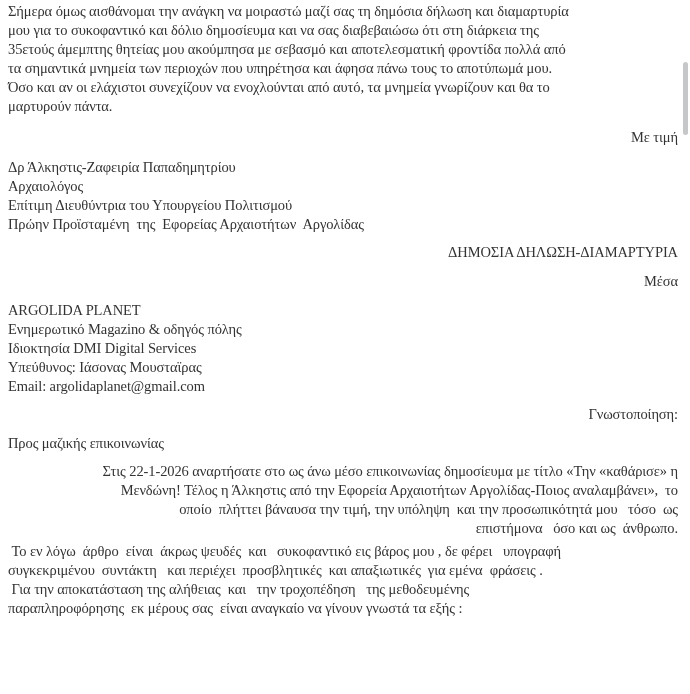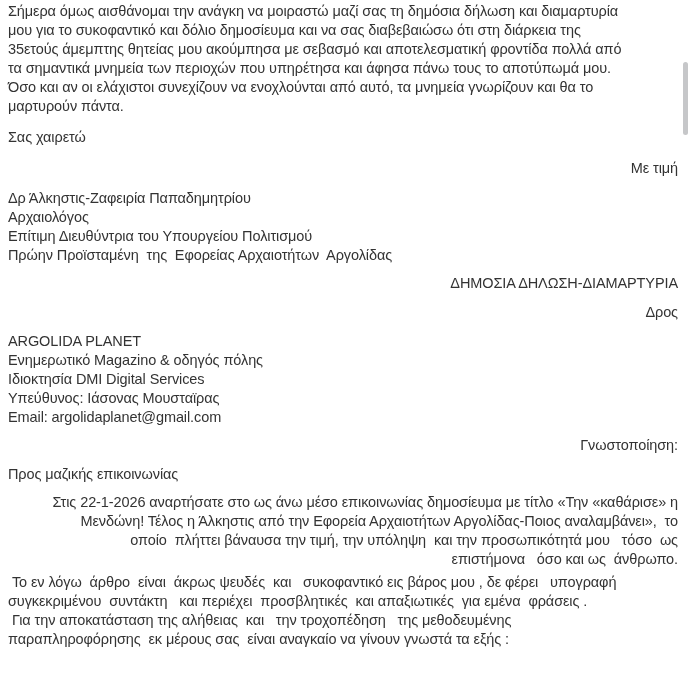--- a/index.html
+++ b/index.html
@@ -10,21 +10,21 @@
     width: 690px;
     height: 694px;
     overflow: hidden;
     background: #ffffff;
   }
   .page {
     box-sizing: border-box;
     width: 690px;
     height: 694px;
     padding: 2px 12px 0 8px;
-    font-family: Liberation Sans, sans-serif;
+    font-family: Liberation Serif, serif;
     font-size: 14.5px;
     line-height: 19px;
     letter-spacing: -0.1px;
     color: #333333;
     overflow: hidden;
   }
   .page p {
     margin: 0;
     white-space: pre-wrap;
   }
@@ -57,28 +57,27 @@
 </head>
 <body>
 
 <main class="page">
   <p class="mb12">Σήμερα όμως αισθάνομαι την ανάγκη να μοιραστώ μαζί σας τη δημόσια δήλωση και διαμαρτυρία
 μου για το συκοφαντικό και δόλιο δημοσίευμα και να σας διαβεβαιώσω ότι στη διάρκεια της
 35ετούς άμεμπτης θητείας μου ακούμπησα με σεβασμό και αποτελεσματική φροντίδα πολλά από
 τα σημαντικά μνημεία των περιοχών που υπηρέτησα και άφησα πάνω τους το αποτύπωμά μου.
 Όσο και αν οι ελάχιστοι συνεχίζουν να ενοχλούνται από αυτό, τα μνημεία γνωρίζουν και θα το
 μαρτυρούν πάντα.</p>
-  <p class="mb12">Σας χαιρετώ</p>
   <p class="mb11">Με τιμή</p>
   <p class="mb9">Δρ Άλκηστις-Ζαφειρία Παπαδημητρίου
 Αρχαιολόγος
 Επίτιμη Διευθύντρια του Υπουργείου Πολιτισμού
 Πρώην Προϊσταμένη  της  Εφορείας Αρχαιοτήτων  Αργολίδας</p>
   <p class="mb10">ΔΗΜΟΣΙΑ ΔΗΛΩΣΗ-ΔΙΑΜΑΡΤΥΡΙΑ</p>
-  <p class="mb10">Δρος</p>
+  <p class="mb10">Μέσα</p>
   <p class="mb9">ARGOLIDA PLANET
 Ενημερωτικό Magazino &amp; οδηγός πόλης
 Ιδιοκτησία DMI Digital Services
 Υπεύθυνος: Ιάσονας Μουσταϊρας
 Email: argolidaplanet@gmail.com</p>
   <p class="mb10">Γνωστοποίηση:</p>
   <p class="mb9">Προς μαζικής επικοινωνίας</p>
   <p class="mb4">Στις 22-1-2026 αναρτήσατε στο ως άνω μέσο επικοινωνίας δημοσίευμα με τίτλο «Την «καθάρισε» η
 Μενδώνη! Τέλος η Άλκηστις από την Εφορεία Αρχαιοτήτων Αργολίδας-Ποιος αναλαμβάνει»,  το
 οποίο  πλήττει βάναυσα την τιμή, την υπόληψη  και την προσωπικότητά μου   τόσο  ως

